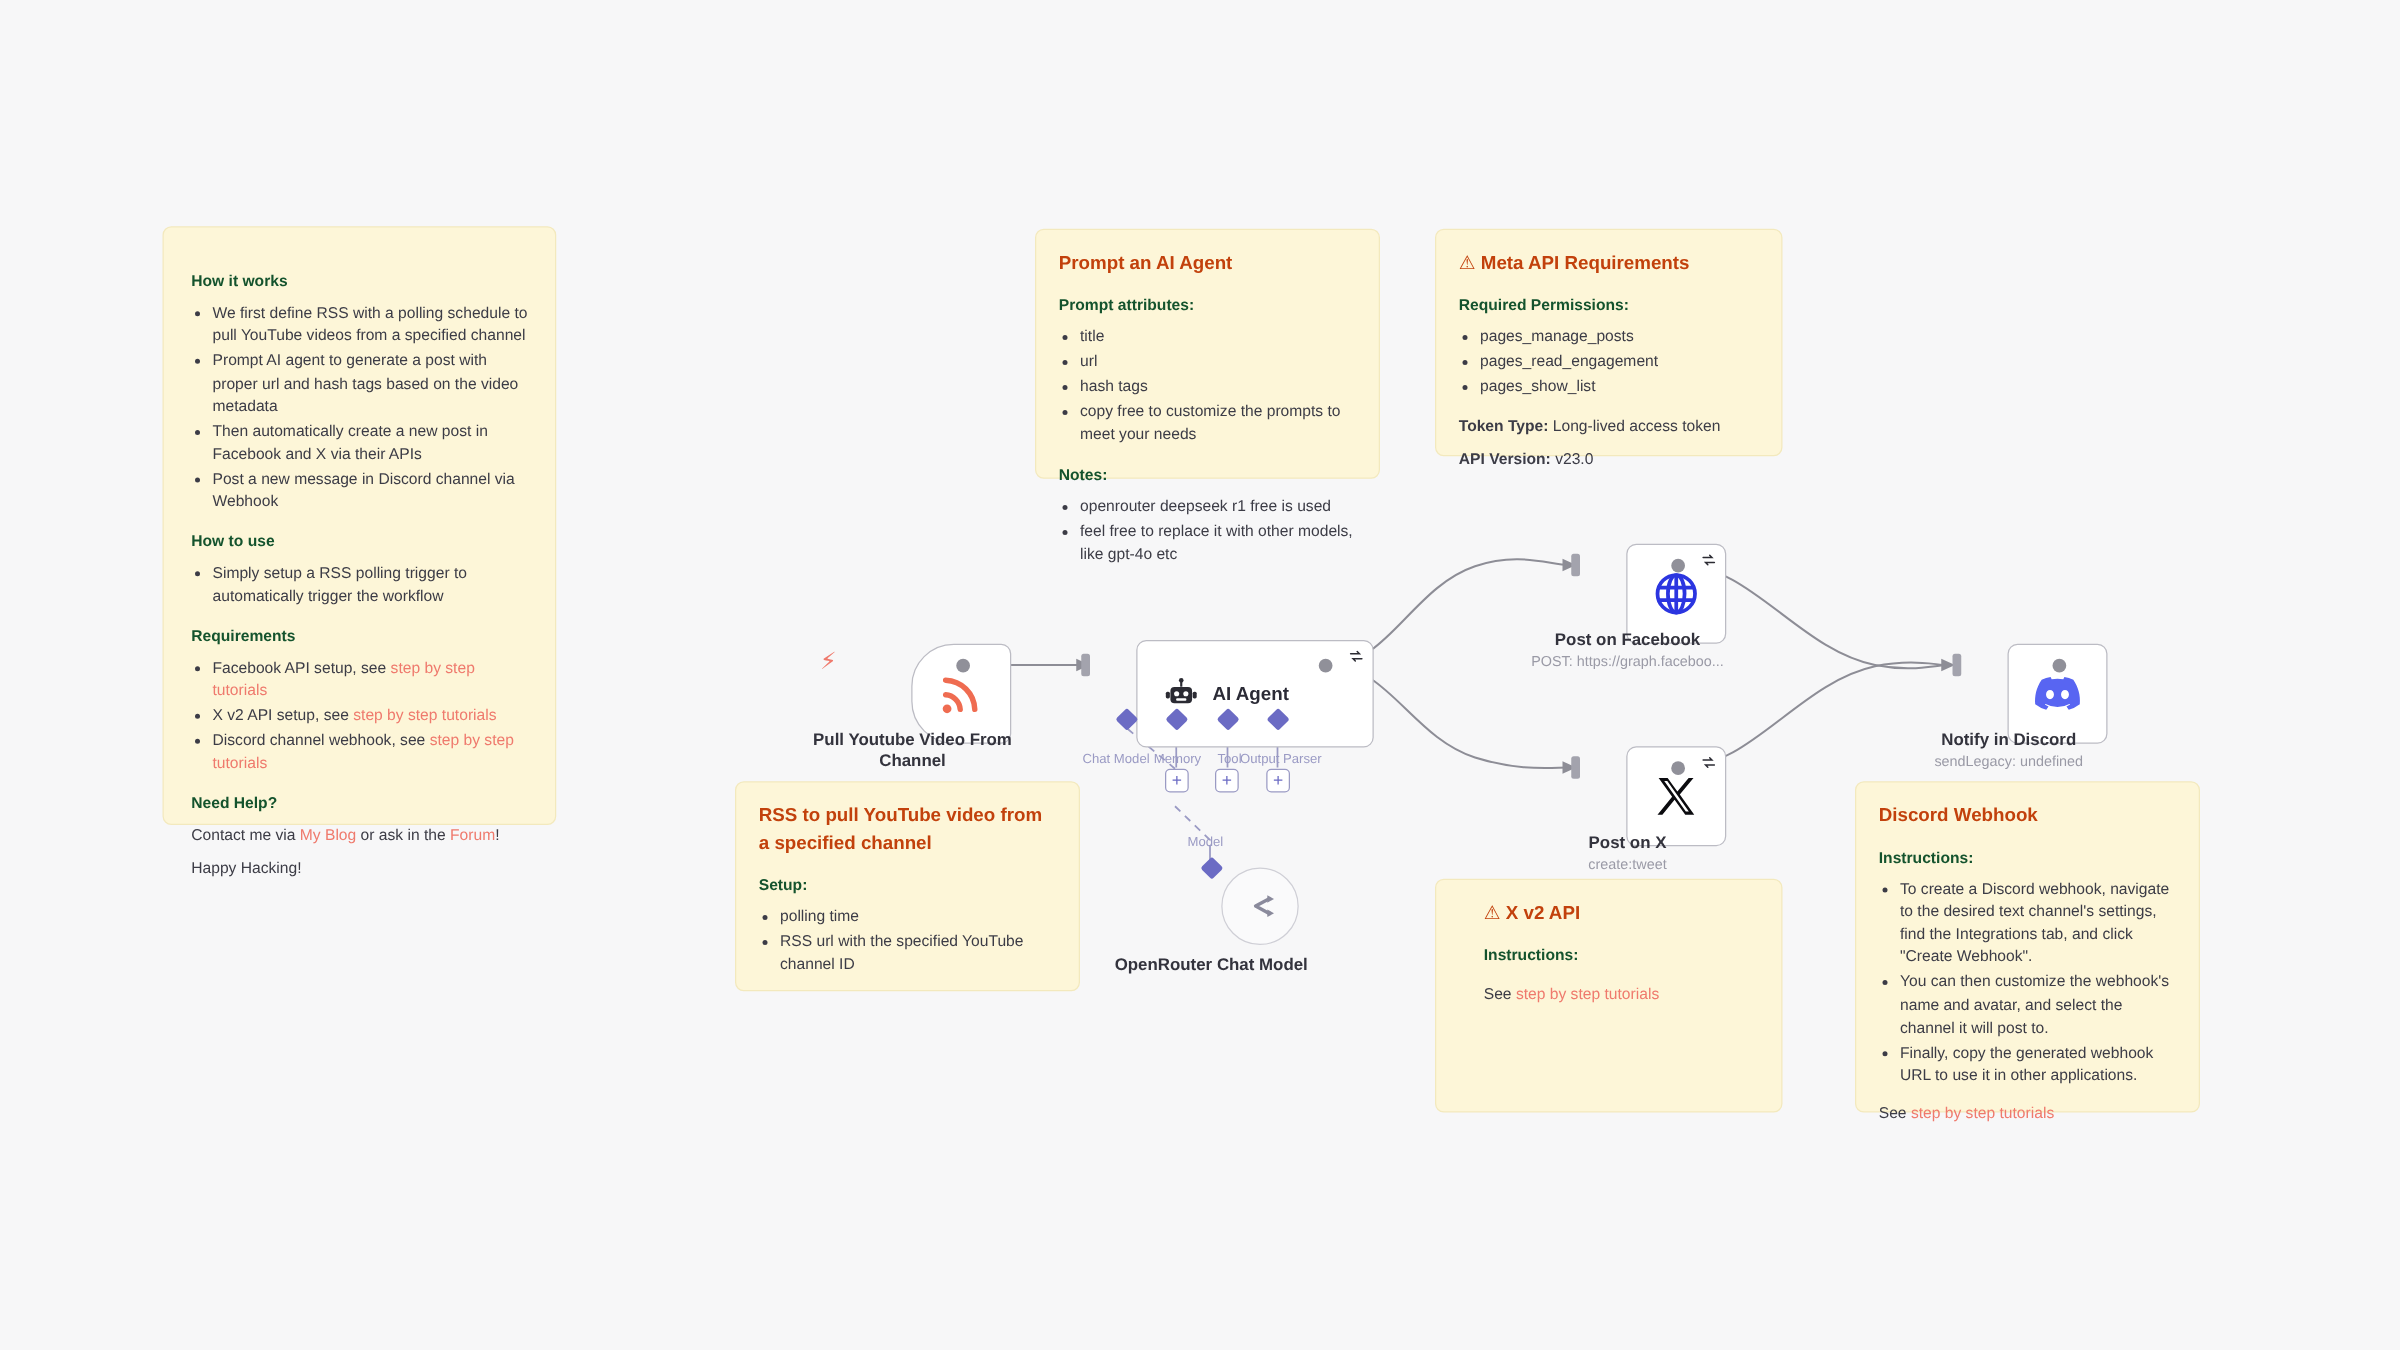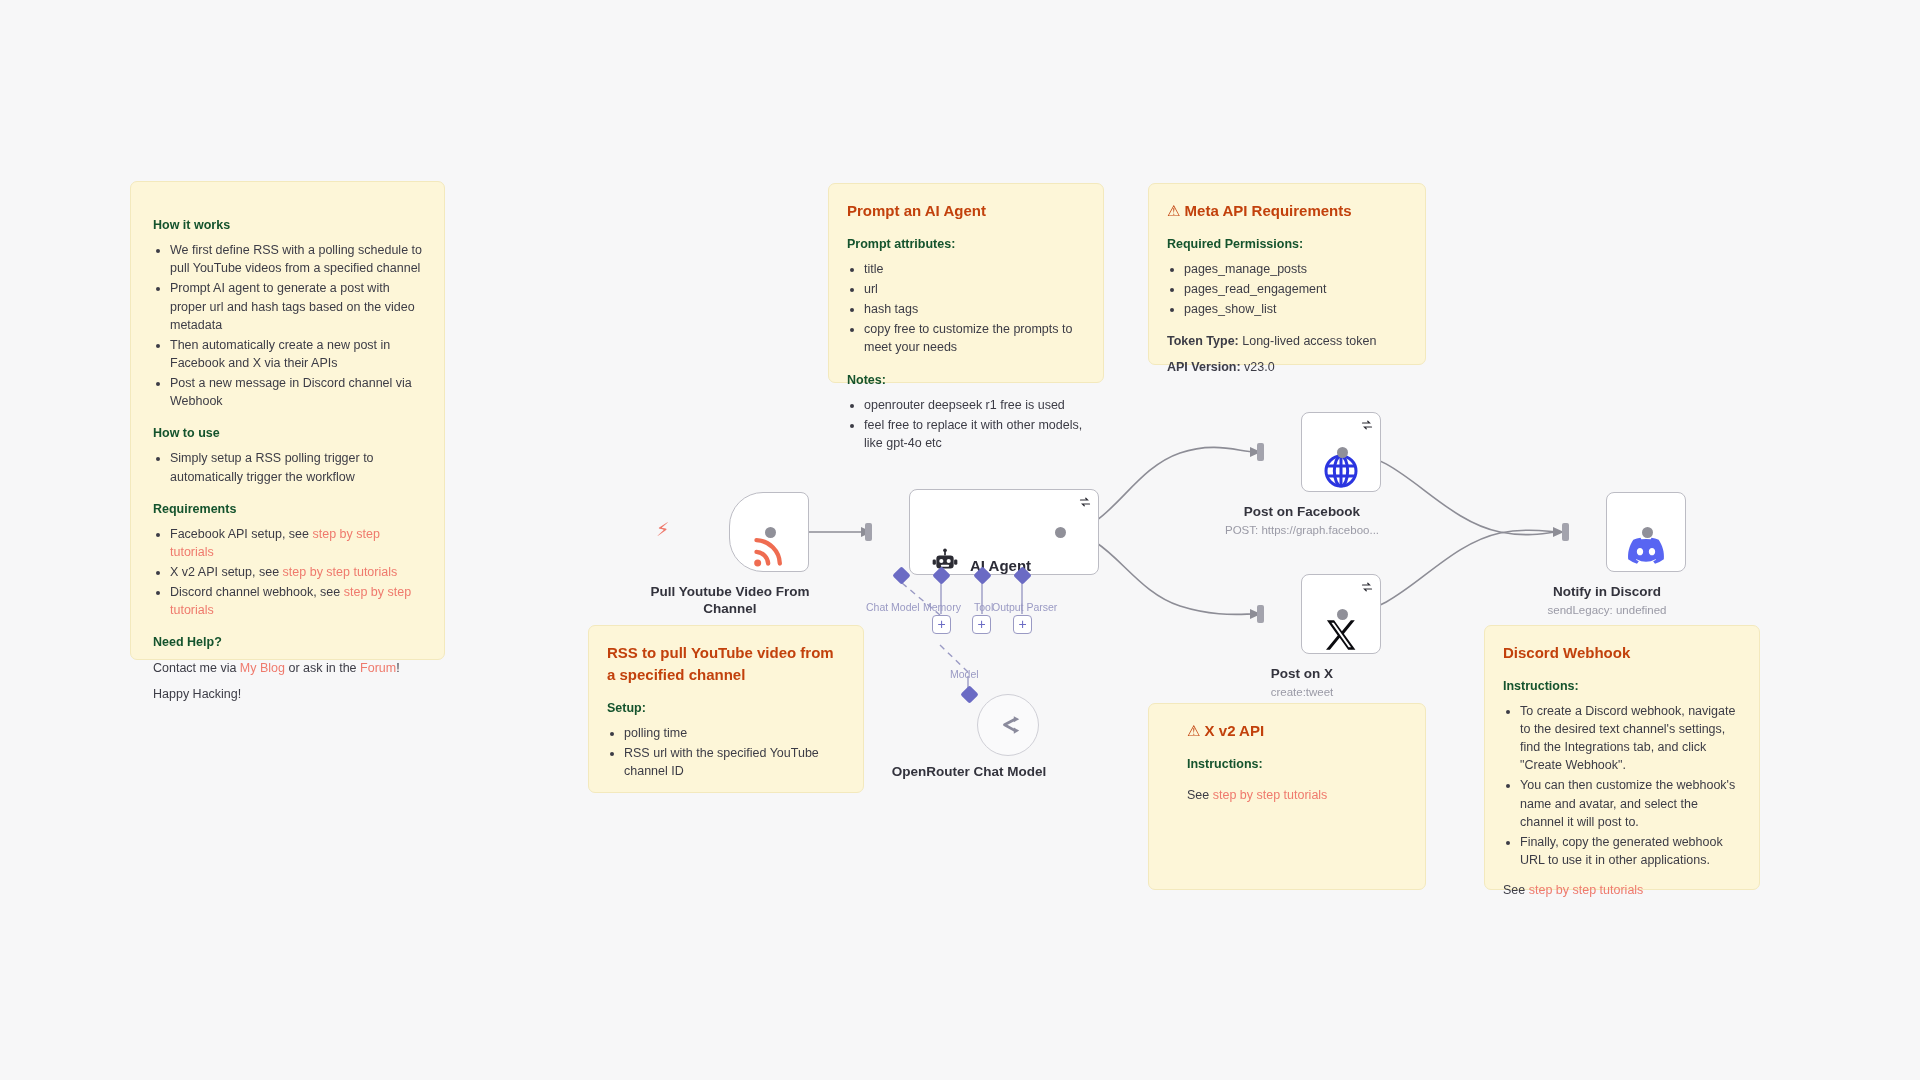--- a/index.html
+++ b/index.html
@@ -43,21 +43,21 @@
   #note-meta{left:1148px;top:183px;width:278px;height:182px;}
   #note-rss{left:588px;top:625px;width:276px;height:168px;}
   #note-x{left:1148px;top:703px;width:278px;height:187px;padding-left:38px;}
   #note-discord{left:1484px;top:625px;width:276px;height:265px;}
 
   
   .node{position:absolute;padding-left:39px;}
   .nbox{
     width:80px;height:80px;background:#ffffff;border:1px solid #bcbcc4;
     border-radius:8px;box-sizing:border-box;
-    display:flex;align-items:flex-end;justify-content:center;position:relative;
+    display:flex;align-items:center;justify-content:center;position:relative;margin-top:23px;
   }
   .nbox.trigger{border-top-left-radius:34px;border-bottom-left-radius:34px;}
   .nbox.wide{width:190px;}
   .ncircle{
     width:62px;height:62px;border-radius:50%;background:#fafafb;border:1px solid #cfcfd6;
     display:flex;align-items:center;justify-content:center;box-sizing:border-box;
   }
   .nlabel{
     position:absolute;left:50%;transform:translateX(-50%);
     width:190px;text-align:center;font-size:13.5px;font-weight:bold;color:#33333d;

